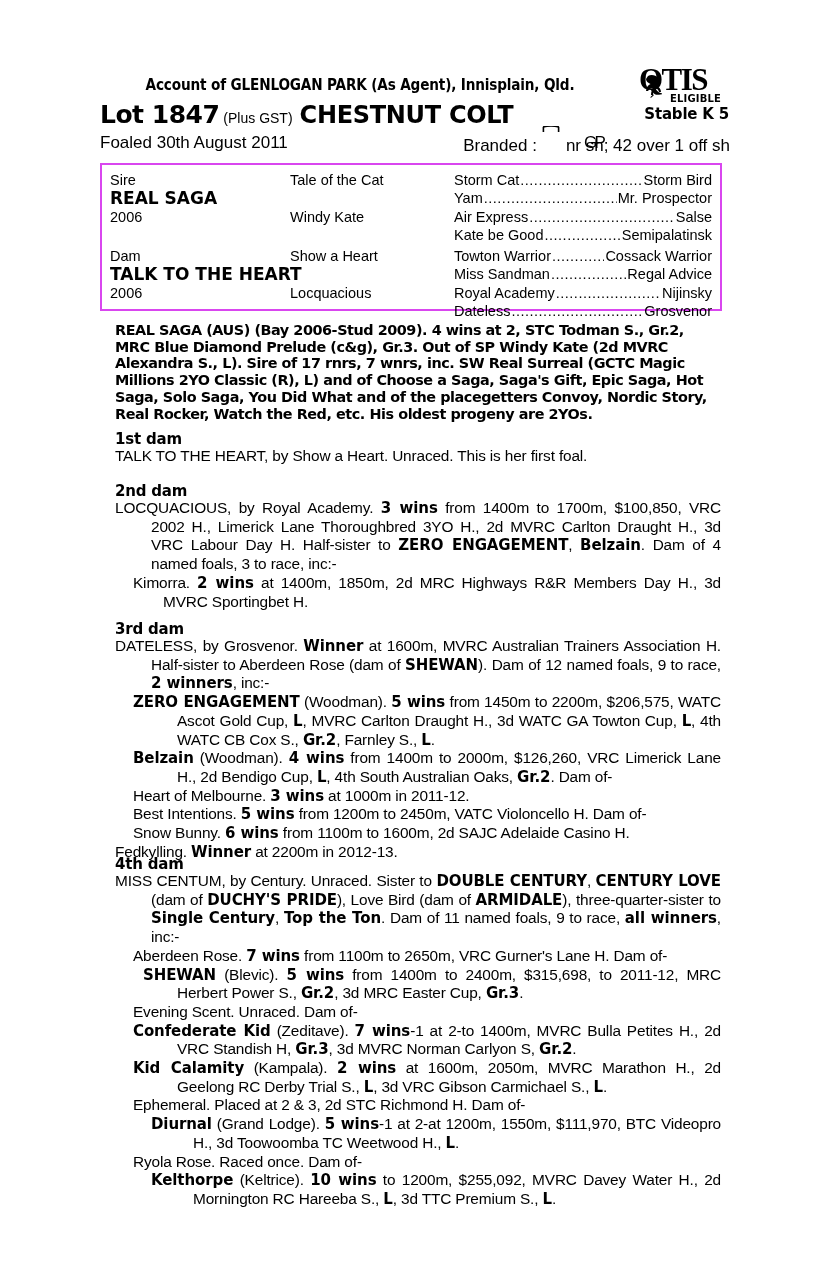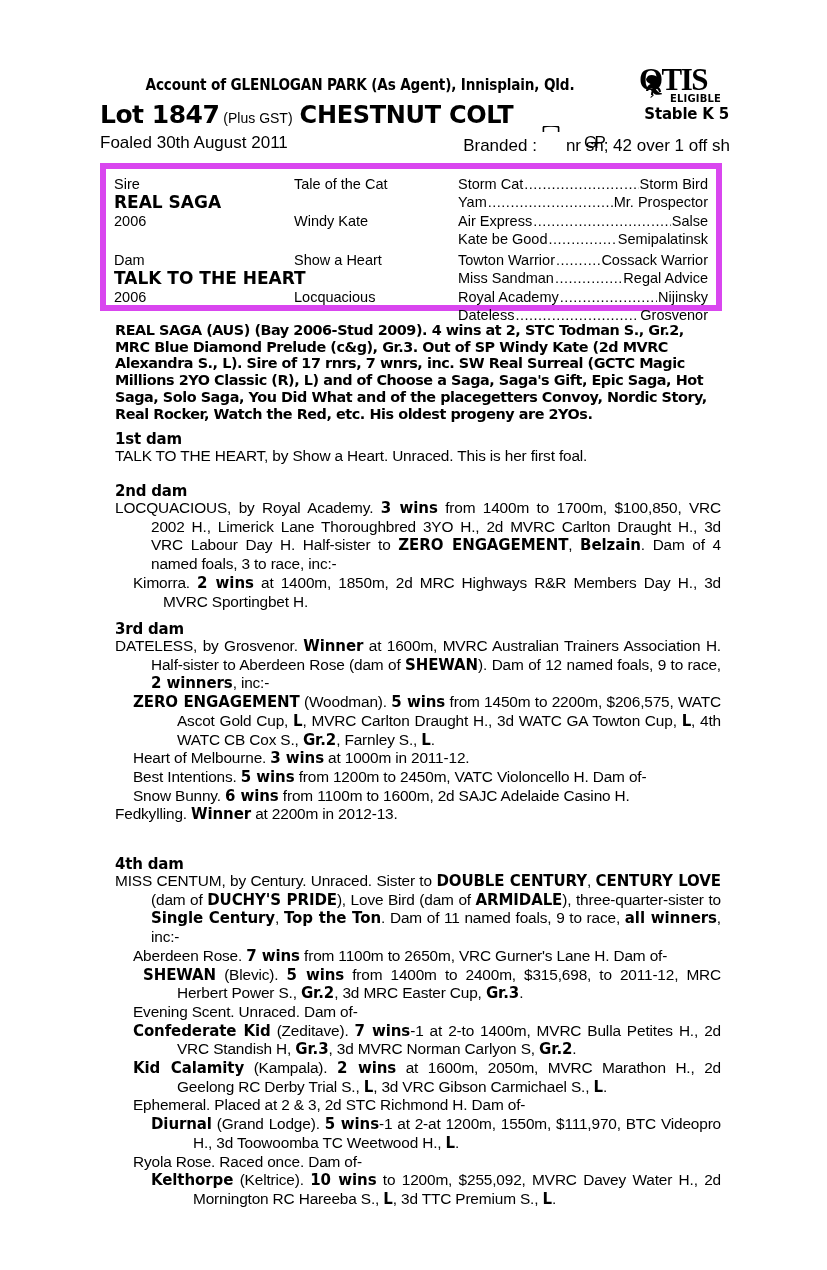--- a/index.html
+++ b/index.html
@@ -152,21 +152,21 @@
     height: 8px;
   }
 
   
   .ped-table {
     position: absolute;
     left: 100px;
     top: 163px;
     width: 622px;
     height: 148px;
-    border: 6px solid #d946ef;
+    border: 2px solid #d946ef;
     box-sizing: border-box;
     background: #fff;
   }
   .ped-row {
     position: absolute;
     left: 0;
     width: 100%;
     height: 18px;
     font-size: 14.5px;
     line-height: 18px;
@@ -391,20 +391,21 @@
     <p class="hang1"><span>LOCQUACIOUS, by Royal Academy. </span><b>3 wins</b><span> from 1400m to 1700m, $100,850, VRC 2002 H., Limerick Lane Thoroughbred 3YO H., 2d MVRC Carlton Draught H., 3d VRC Labour Day H. Half-sister to </span><b>ZERO ENGAGEMENT</b><span>, </span><b>Belzain</b><span>. Dam of 4 named foals, 3 to race, inc:-</span></p>
     <p class="hang2"><span>Kimorra. </span><b>2 wins</b><span> at 1400m, 1850m, 2d MRC Highways R&amp;R Members Day H., 3d MVRC Sportingbet H.</span></p>
   </div>
 
   <div class="dam-head" style="top:620px">3rd dam</div>
   <div class="dam-body" style="top:637px">
     <p class="hang1"><span>DATELESS, by Grosvenor. </span><b>Winner</b><span> at 1600m, MVRC Australian Trainers Association H. Half-sister to Aberdeen Rose (dam of </span><b>SHEWAN</b><span>). Dam of 12 named foals, 9 to race, </span><b>2 winners</b><span>, inc:-</span></p>
 
     <p class="hang3"><b>ZERO ENGAGEMENT</b><span> (Woodman). </span><b>5 wins</b><span> from 1450m to 2200m, $206,575, WATC Ascot Gold Cup, </span><b>L</b><span>, MVRC Carlton Draught H., 3d WATC GA Towton Cup, </span><b>L</b><span>, 4th WATC CB Cox S., </span><b>Gr.2</b><span>, Farnley S., </span><b>L</b><span>.</span></p>
 
+    <p class="hang3"><b>Belzain</b><span> (Woodman). </span><b>4 wins</b><span> from 1400m to 2000m, $126,260, VRC Limerick Lane H., 2d Bendigo Cup, </span><b>L</b><span>, 4th South Australian Oaks, </span><b>Gr.2</b><span>. Dam of-</span></p>
 
     <p class="hang2 nojust"><span>Heart of Melbourne. </span><b>3 wins</b><span> at 1000m in 2011-12.</span></p>
 
     <p class="hang2 nojust"><span>Best Intentions. </span><b>5 wins</b><span> from 1200m to 2450m, VATC Violoncello H. Dam of-</span></p>
 
     <p class="hang2 nojust" style="padding-left:60px;text-indent:-42px"><span>Snow Bunny. </span><b>6 wins</b><span> from 1100m to 1600m, 2d SAJC Adelaide Casino H.</span></p>
 
     <p class="hang2 nojust" style="padding-left:0;text-indent:0"><span>Fedkylling. </span><b>Winner</b><span> at 2200m in 2012-13.</span></p>
   </div>
 

